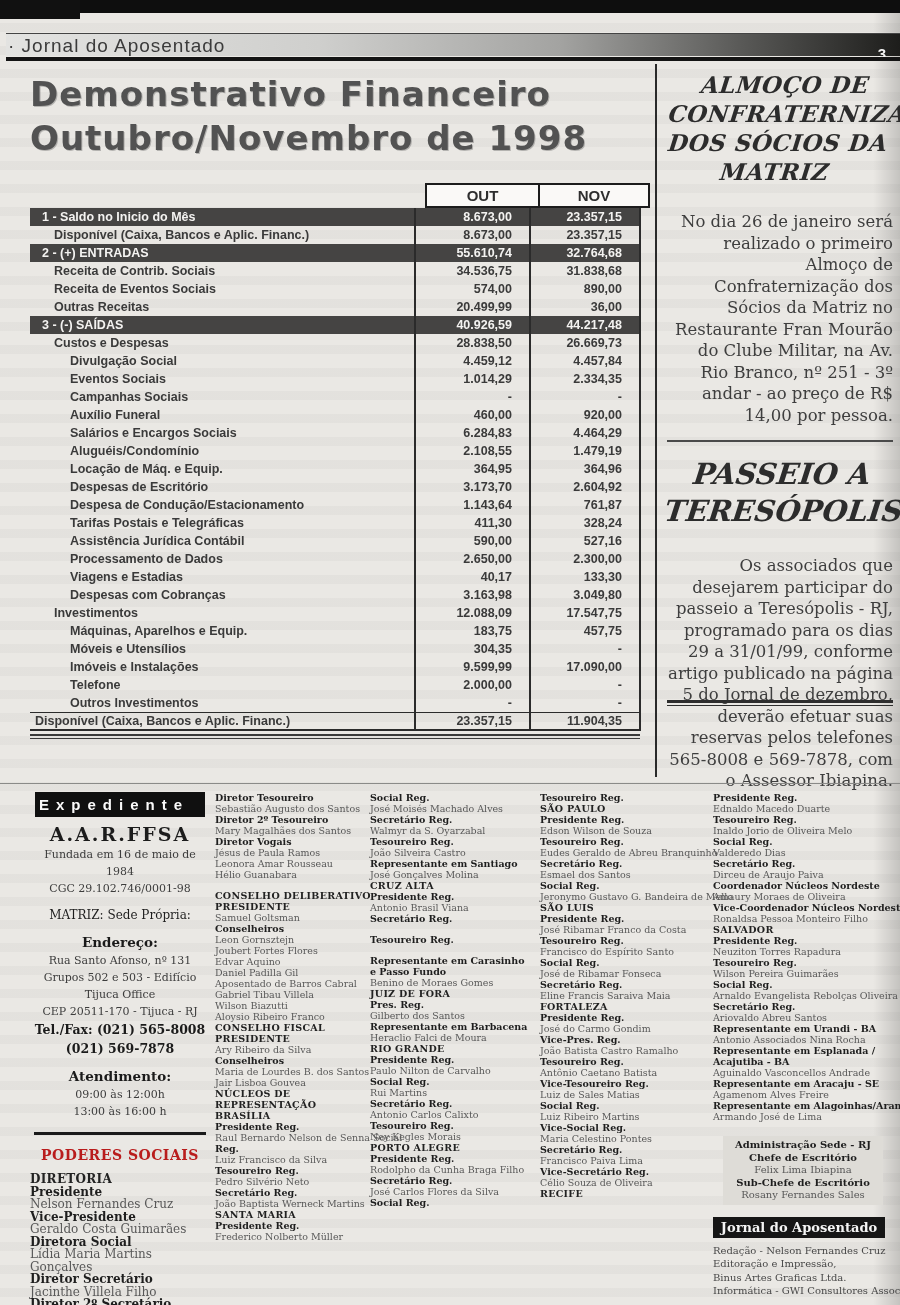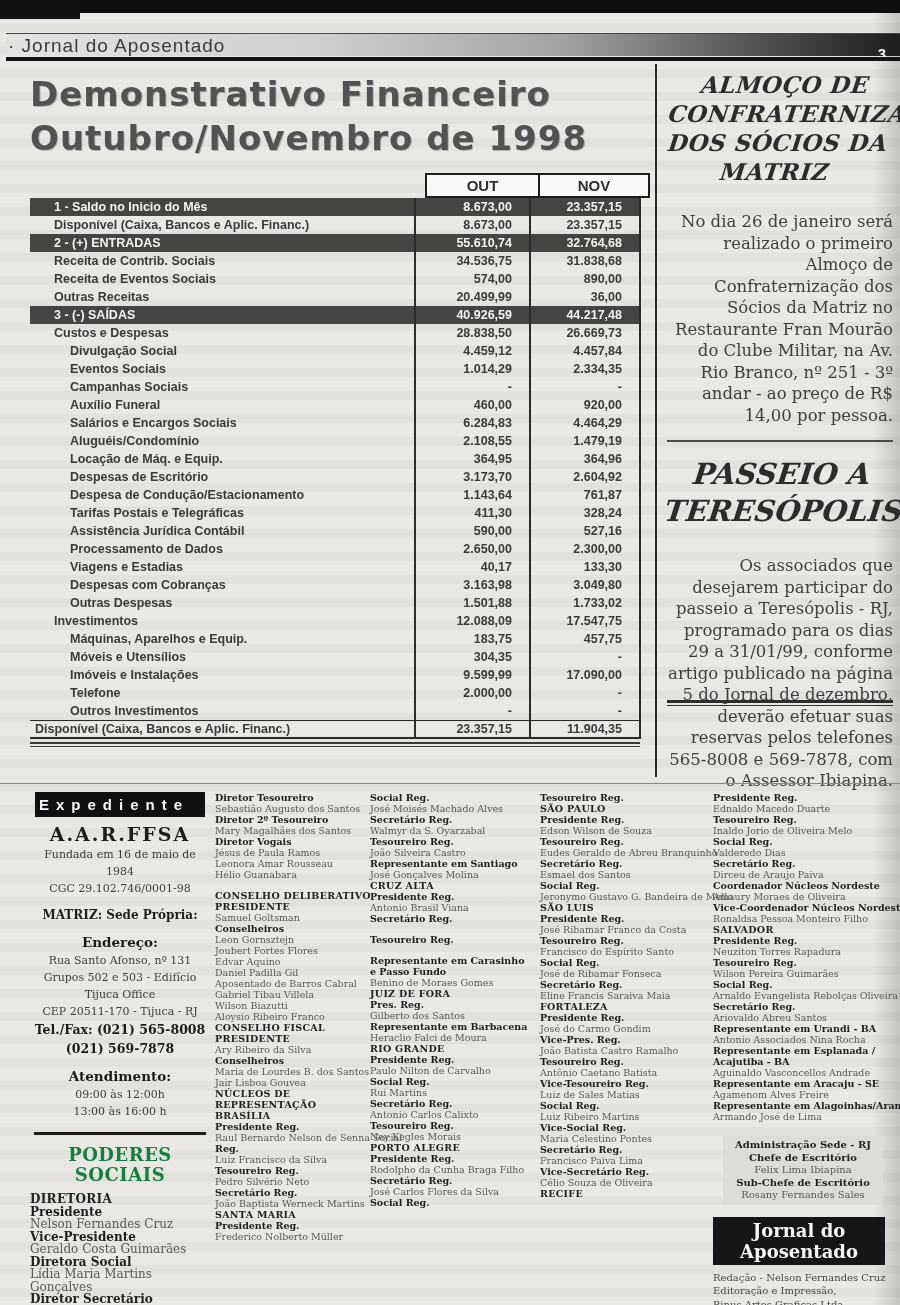--- a/index.html
+++ b/index.html
@@ -25,32 +25,32 @@
   .masthead-rule { position:absolute; top:57px; left:6px; width:894px; height:4px; background:#141414; }
 
   
   .divider-v { position:absolute; left:655px; top:64px; width:2px; height:713px; background:#2a2a2a; }
 
   
   .left-panel { position:absolute; left:30px; top:72px; width:620px; }
   .fin-title { font-family:"DejaVu Sans", sans-serif; font-weight:900; font-size:34px; line-height:44px;
     color:#525252; letter-spacing:1px; text-shadow:1px 1px 0 rgba(80,80,80,0.35); }
 
-  .tbl-head { display:flex; justify-content:flex-end; margin-top:13px; }
+  .tbl-head { display:flex; justify-content:flex-end; margin-top:23px; }
   .tbl-head .hbox { width:115px; height:25px; border:2px solid #1c1c1c; background:#faf9f7;
     font-weight:bold; font-size:15px; color:#2e2e2e; text-align:center; line-height:21px; }
   .tbl-head .hbox + .hbox { width:110px; border-left:none; }
 
   table.fin { width:610px; border-collapse:collapse; table-layout:fixed;
     border-right:2px solid #2b2b2b; border-bottom:2px solid #2b2b2b; }
   table.fin col.c-label { width:385px; } table.fin col.c-out { width:115px; } table.fin col.c-nov { width:110px; }
   table.fin td { height:18px; font-size:12.5px; font-weight:bold; color:#3a3a3a; white-space:nowrap; overflow:hidden; }
   table.fin td.out, table.fin td.nov { text-align:right; padding-right:17px; border-left:2px solid #2b2b2b; }
   tr.row-s td { background:#454443; color:#f4f3f1; }
-  tr.row-s td.label { padding-left:24px; }
+  tr.row-s td.label { padding-left:12px; }
   tr.row-r0 td.label { padding-left:5px; }
   tr.row-r1 td.label { padding-left:24px; }
   tr.row-r2 td.label { padding-left:40px; }
   tr.row-r0 td { border-top:1px solid #2b2b2b; }
   .tbl-bottom-rule { width:610px; height:5px; margin-top:3px; border-top:2px solid #3a3a3a; border-bottom:1px solid #3a3a3a; }
 
   
   .right-panel { position:absolute; left:667px; top:70px; width:226px; }
   .art-title { font-family:"DejaVu Serif", serif; font-style:italic; font-weight:bold;
     color:#2c2c2c; text-align:center; transform:skewX(-7deg); }
@@ -76,32 +76,32 @@
   .ln.c-h { font-weight:bold; color:#222; letter-spacing:0.3px; }
   .ln.c-n { color:#585858; }
   .ln.c-gap { height:10px; }
 
   
   .exp-box { background:#101010; color:#fafafa; font-family:"Liberation Sans",sans-serif;
     font-weight:bold; font-size:15px; letter-spacing:7px; padding:4px 16px 4px 4px; width:170px; margin:0 auto 5px auto; }
   .col1 .ln { white-space:normal; }
   .ln.c-brand { font-weight:bold; font-size:19px; line-height:24px; letter-spacing:2px; color:#1c1c1c; }
   .ln.c-t1 { font-size:11px; line-height:17px; color:#3c3c3c; }
-  .ln.c-b2 { font-weight:bold; font-size:12px; line-height:18px; color:#1e1e1e; margin-top:9px;text-align:center; }
+  .ln.c-b2 { font-weight:normal; font-size:12px; line-height:18px; color:#1e1e1e; margin-top:9px;text-align:center; }
   .ln.c-b3 { font-weight:bold; font-size:13.5px; line-height:20px; color:#1b1b1b; margin-top:8px; }
   .ln.c-tel { font-weight:bold; font-size:12.5px; line-height:19px; color:#1b1b1b; }
   .ln.c-rule { height:3px; background:#1a1a1a; margin:12px 4px 0 4px; }
-  .ln.c-h2 { font-weight:bold; font-size:18px; line-height:20px; color:#15803d; letter-spacing:0.5px; margin-top:10px; }
+  .ln.c-h2 { font-weight:bold; font-size:14px; line-height:20px; color:#b91c1c; letter-spacing:0.5px; margin-top:10px; }
   .dirlist { text-align:left; margin-top:8px; }
   .dirlist .ln { font-size:12px; line-height:12.5px; }
 
   .admin-block { margin:14px auto 0 auto; width:160px; background:#dedcd7; text-align:center; padding:3px 0; }
   .admin-block .ln { font-size:10px; line-height:12.5px; }
   .jornal-box { margin:12px 0 0 0; width:172px; background:#161616; color:#f5f5f5;
-    font-family:"DejaVu Serif",serif; font-weight:bold; font-size:18px; text-align:center; padding:3px 0; }
+    font-family:"DejaVu Serif",serif; font-weight:bold; font-size:13px; text-align:center; padding:3px 0; }
   .jornal-lines { margin-top:6px; }
   .jornal-lines .ln { font-size:10px; line-height:13.5px; color:#474747; }
 </style>
 </head>
 <body>
 
 <div class="top-strip"></div>
 <div class="corner-blot"></div>
 
 <div class="masthead">
@@ -229,25 +229,20 @@
         </tr>
         <tr class="row-r2">
           <td class="label">Viagens e Estadias</td>
           <td class="out">40,17</td>
           <td class="nov">133,30</td>
         </tr>
         <tr class="row-r2">
           <td class="label">Despesas com Cobranças</td>
           <td class="out">3.163,98</td>
           <td class="nov">3.049,80</td>
-        </tr>
-        <tr class="row-r2">
-          <td class="label">Outras Despesas</td>
-          <td class="out">1.501,88</td>
-          <td class="nov">1.733,02</td>
         </tr>
         <tr class="row-r1">
           <td class="label">Investimentos</td>
           <td class="out">12.088,09</td>
           <td class="nov">17.547,75</td>
         </tr>
         <tr class="row-r2">
           <td class="label">Máquinas, Aparelhos e Equip.</td>
           <td class="out">183,75</td>
           <td class="nov">457,75</td>

